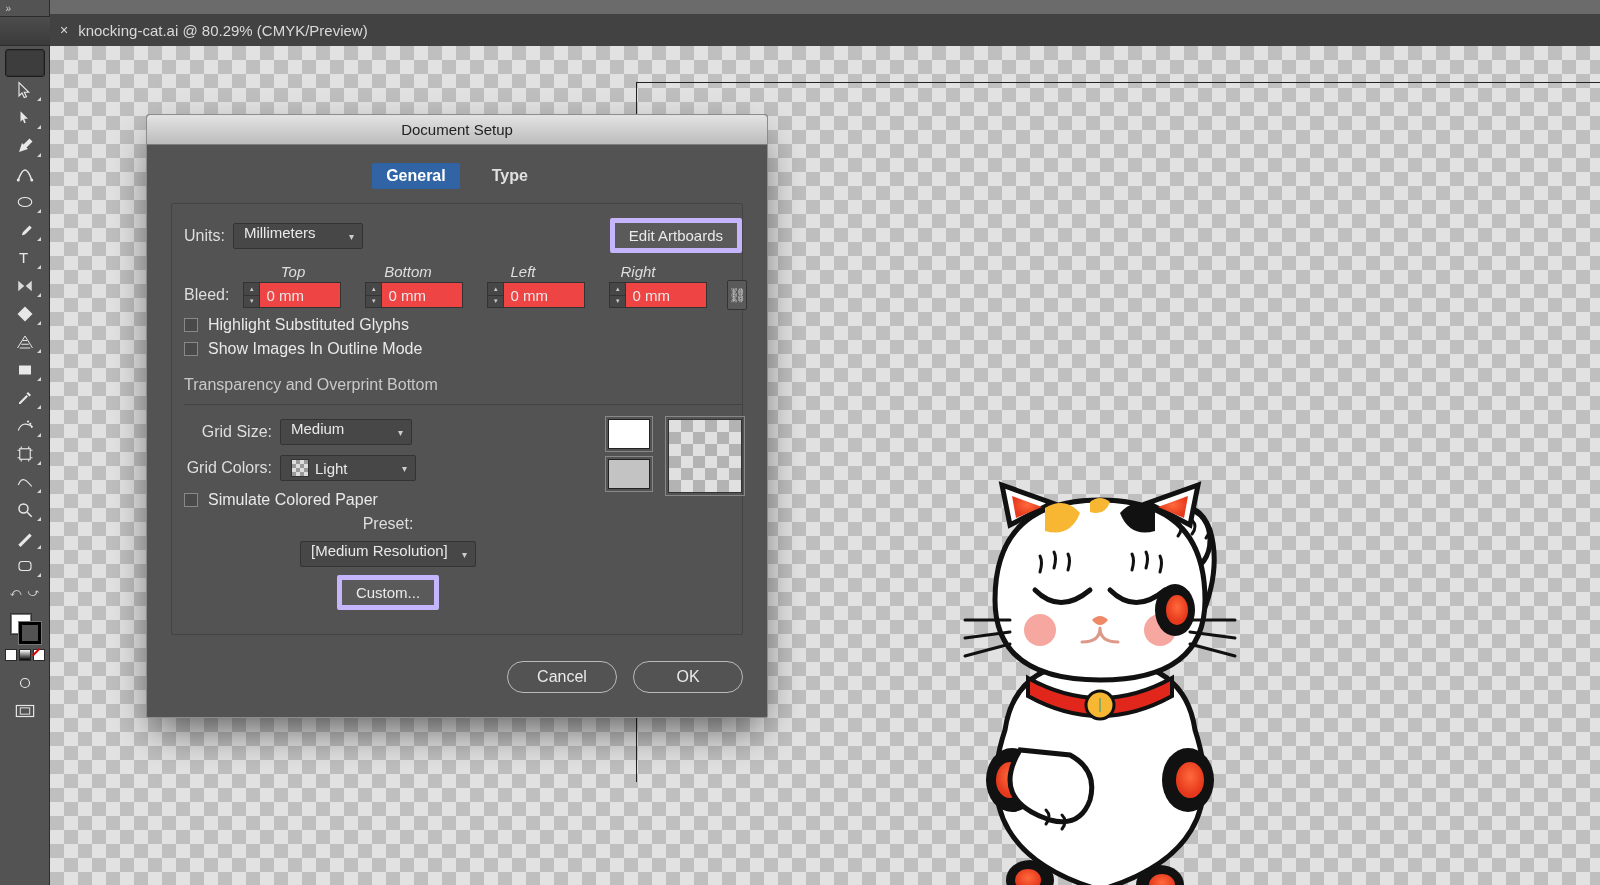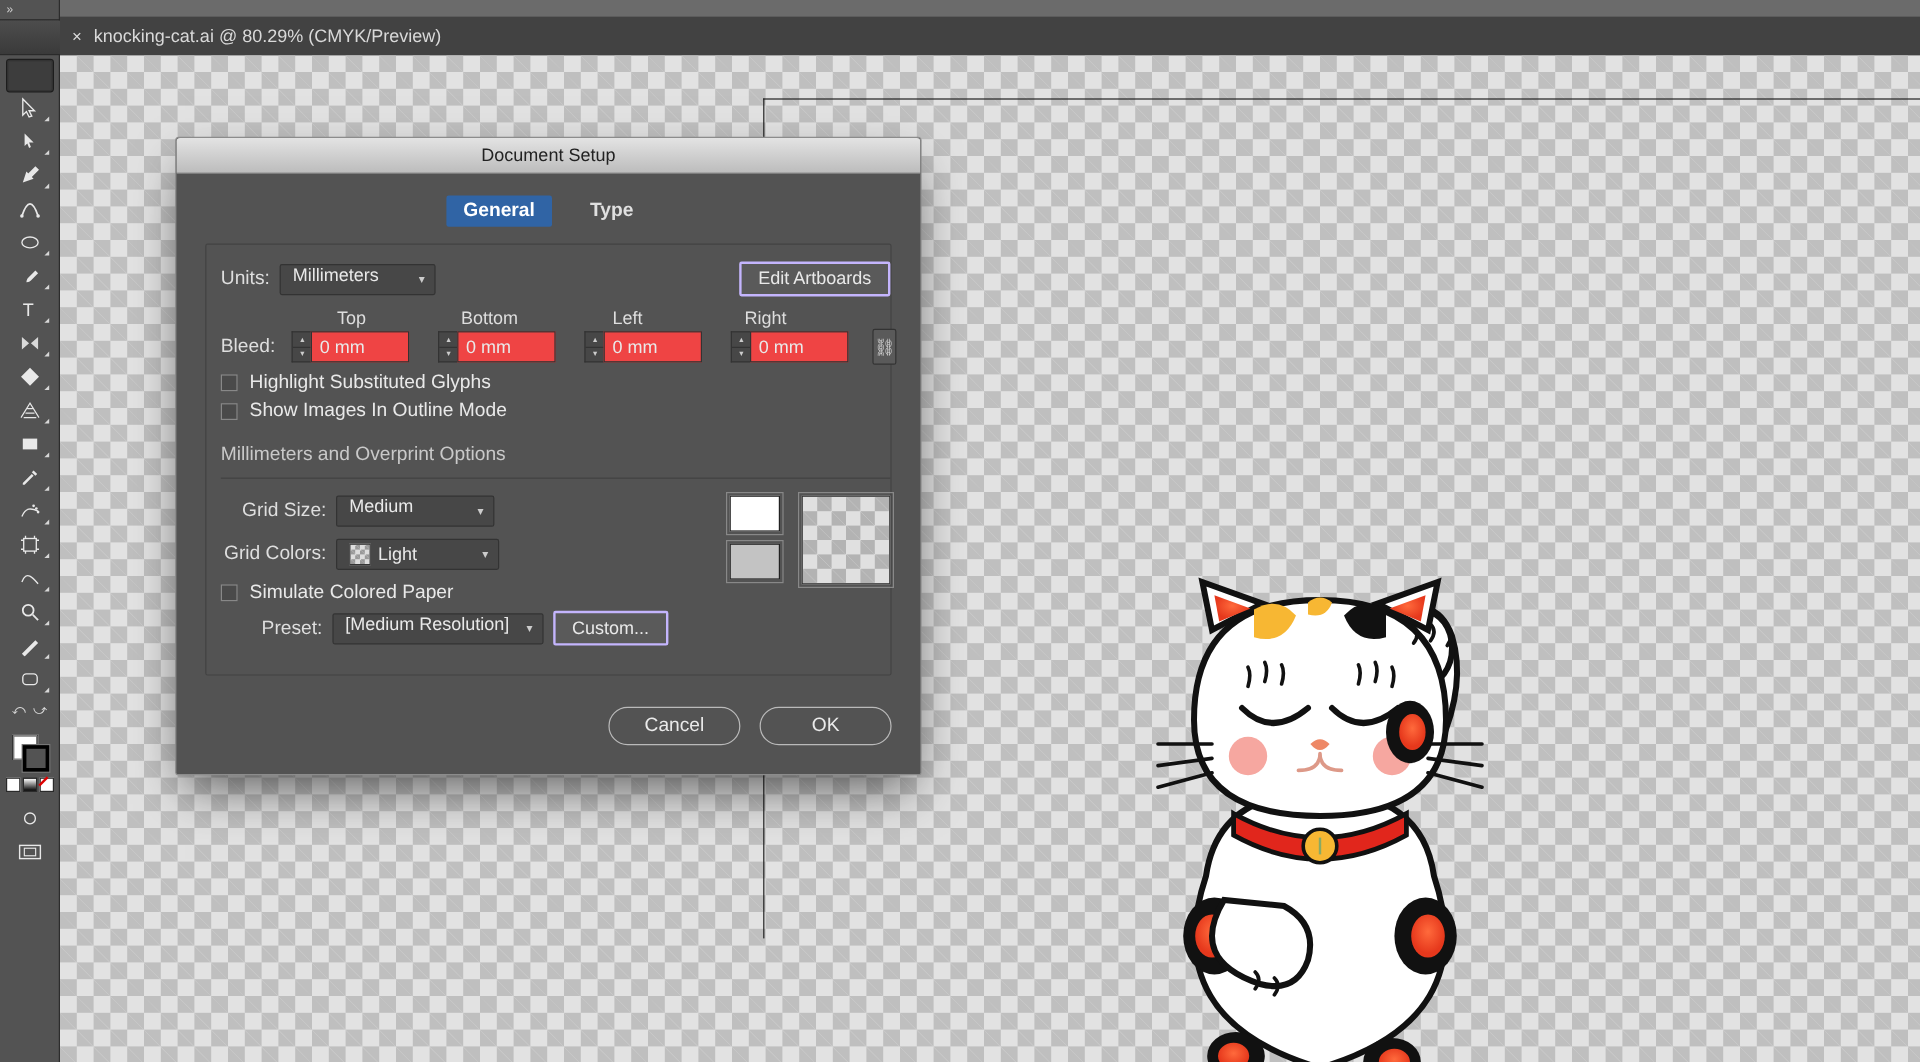--- a/index.html
+++ b/index.html
@@ -45,22 +45,22 @@
 
 .tabs-row { display:flex; justify-content:center; gap:18px; margin-bottom:14px; font-size:16px; }
 .tabs-row .dtab { padding:4px 14px; color:#e0e0e0; cursor:pointer;font-weight:bold; }
 .tabs-row .dtab.active { background:#3064a5; color:#fff; border-radius:2px; }
 
 .section { border:1px solid #434343; border-radius:2px; padding:14px 0 14px 12px; position:relative; }
 .row { display:flex; align-items:center; gap:8px; margin-bottom:10px; }
 .lbl { color:#dedede; font-size:16px; }
 .sel { background:#474747; border:1px solid #333; color:#e9e9e9; height:26px; padding:0 26px 0 10px; font-size:15px; position:relative; cursor:pointer; border-radius:2px; }
 .sel .chev { position:absolute; right:8px; top:50%; transform:translateY(-50%); font-size:10px; color:#ccc; }
-.btn-flat { background:#5a5a5a; border:2px solid #c4b5fd; color:#e9e9e9; padding:4px 14px; font-size:15px; cursor:pointer; border-radius:2px; }
-.hdr-labels { display:flex; gap:0; margin-left:54px; font-size:15px; color:#dedede; }
+.btn-flat { background:#5a5a5a; border:5px solid #c4b5fd; color:#e9e9e9; padding:4px 14px; font-size:15px; cursor:pointer; border-radius:2px; }
+.hdr-labels { display:flex; gap:0; margin-left:54px; font-size:15px; color:#dedede;font-style:italic; }
 .hdr-labels span { display:inline-block; text-align:center; }
 .hdr-labels .w { width:110px; }
 .bleed-row { display:flex; align-items:center; gap:14px; }
 .numfield { display:flex; align-items:center; }
 .numfield .spin { width:16px; height:26px; display:flex; flex-direction:column; background:#474747; border:1px solid #333; border-right:none; font-size:7px; color:#ccc; }
 .numfield .spin div { flex:1; display:flex; align-items:center; justify-content:center; cursor:pointer; }
 .numfield .spin div:first-child { border-bottom:1px solid #333;}
 .numfield input { width:82px; height:26px; background:#ef4444; border:1px solid #333; color:#e9e9e9; font-size:15px; padding:0 6px; }
 .linkbtn { width:24px; height:30px; background:#5a5a5a; border:1px solid #333; display:flex; align-items:center; justify-content:center; font-size:14px; color:#ddd; margin-left:6px; border-radius:2px; cursor:pointer;}
 .chk { display:flex; align-items:center; gap:10px; margin:6px 0; font-size:16px; color:#e9e9e9; cursor:pointer; }
@@ -380,42 +380,42 @@
 
       <div class="chk">
           <span class="box"></span>
           <span>Highlight Substituted Glyphs</span>
         </div>
       <div class="chk">
           <span class="box"></span>
           <span>Show Images In Outline Mode</span>
         </div>
 
-      <div class="section-title">Millimeters and Overprint Options</div>
+      <div class="section-title">Transparency and Overprint Bottom</div>
       <div class="hr"></div>
 
       <div style="display:flex; gap:30px;">
         <div style="flex:1;">
           <div class="row" style="margin-left:14px;">
             <span class="lbl" style="width:74px;text-align:right">Grid Size:</span>
             <div class="sel" style="width:132px"><span>Medium</span><span class="chev">▾</span></div>
           </div>
           <div class="row">
             <span class="lbl" style="width:88px;text-align:right">Grid Colors:</span>
             <div class="sel" style="width:136px;display:flex;align-items:center;gap:6px">
               <span class="smallchecker"></span>
               <span>Light</span>
               <span class="chev">▾</span>
             </div>
           </div>
           <div class="chk">
               <span class="box"></span>
               <span>Simulate Colored Paper</span>
             </div>
-          <div class="row" style="margin-left:34px; margin-top:6px;">
+          <div class="row" style="margin-left:34px; margin-top:6px;flex-direction:column;">
             <span class="lbl">Preset:</span>
             <div class="sel" style="width:176px"><span>[Medium Resolution]</span><span class="chev">▾</span></div>
             <button class="btn-flat">Custom...</button>
           </div>
         </div>
         <div class="grid-preview">
           <div style="display:flex;flex-direction:column;gap:10px">
             <div class="swatch white"></div>
             <div class="swatch grey"></div>
           </div>

